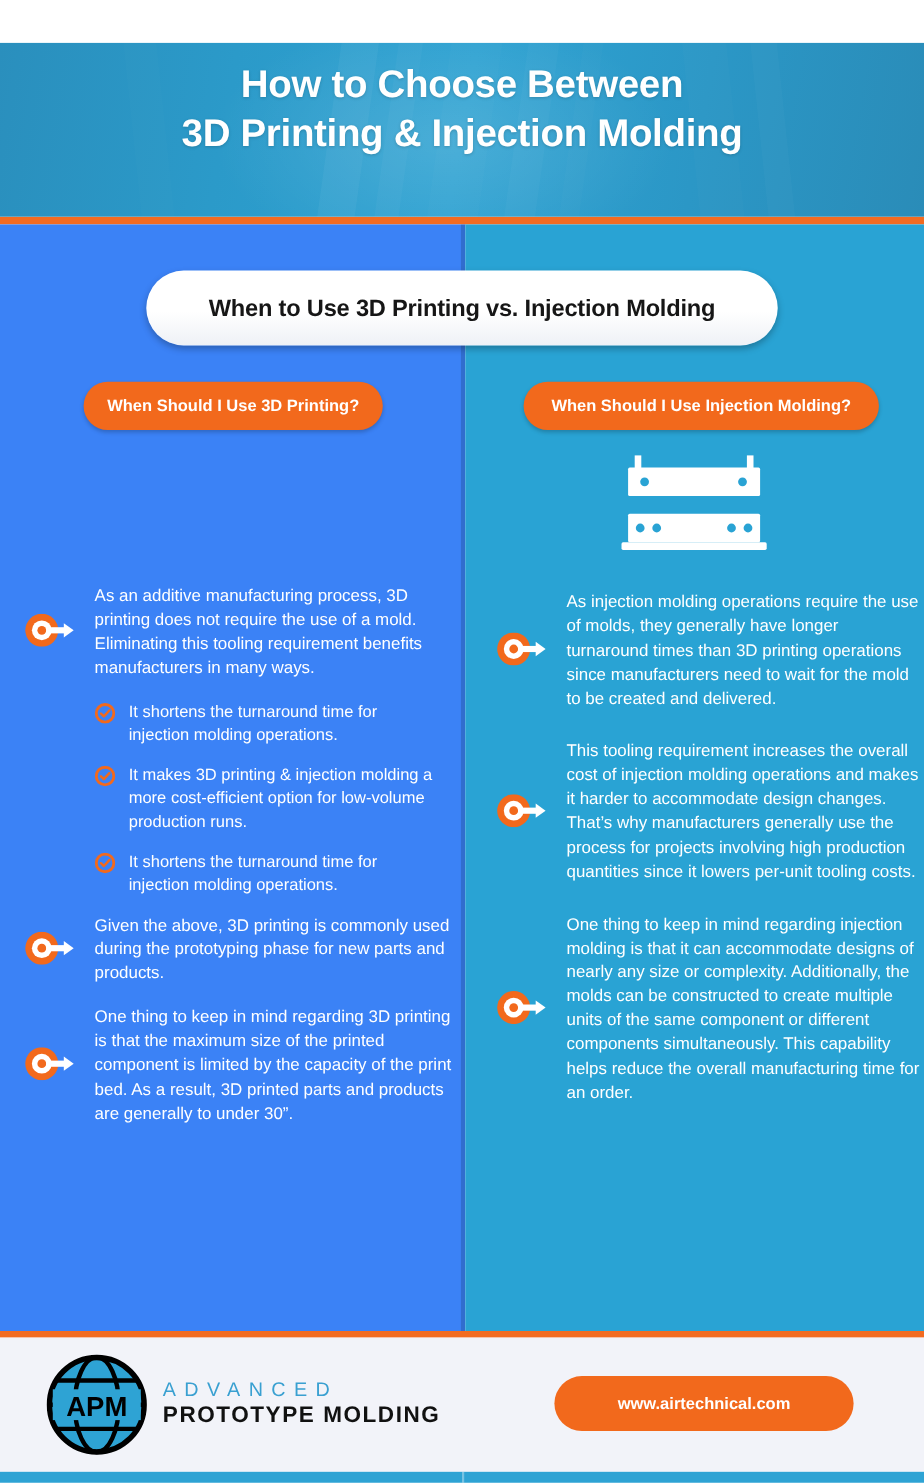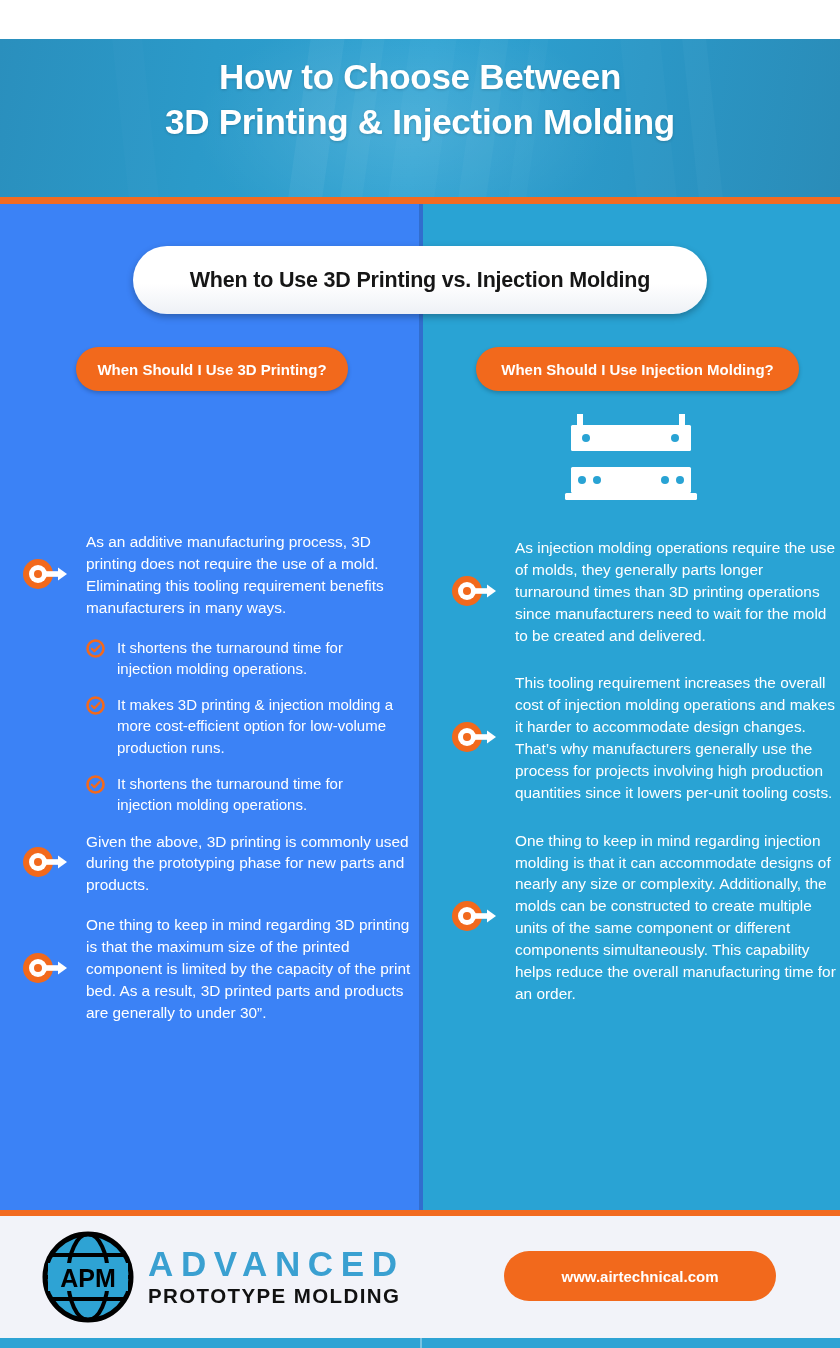--- a/index.html
+++ b/index.html
@@ -134,21 +134,21 @@
   .footer-main {
     height: 122px;
     background: #f2f3f9;
     display: flex;
     align-items: center;
     position: relative;
   }
   .logo-block { display: flex; align-items: center; margin-left: 42px; }
   .logo-text { margin-left: 14px; }
   .logo-text .lt1 {
-    color: #3aa0d1; font-weight: bold; font-size: 35px; letter-spacing: 7.6px; line-height: 1;
+    color: #3aa0d1; font-weight: normal; font-size: 18px; letter-spacing: 7.6px; line-height: 1;
   }
   .logo-text .lt2 {
     color: #111111; font-weight: bold; font-size: 20.5px; letter-spacing: 1.4px; line-height: 1.25; margin-top: 2px;
   }
   .web-btn {
     position: absolute;
     left: 504px; top: 35px;
     width: 272px; height: 50px;
     background: #f2691c;
     border-radius: 26px;
@@ -304,21 +304,21 @@
         <div class="bullet" style="margin-bottom:26px;">
           <span class="ico">
             <svg width="46" height="30" viewBox="0 0 46 30">
               <circle cx="16" cy="15" r="15" fill="#f2691c"></circle>
               <circle cx="16" cy="15" r="9" fill="#ffffff"></circle>
               <circle cx="16" cy="15" r="4" fill="#f2691c"></circle>
               <rect x="20" y="12.2" width="18" height="5.6" fill="#ffffff"></rect>
               <path d="M36 8.5 L45 15 L36 21.5 Z" fill="#ffffff"></path>
             </svg>
           </span>
-          <p>As injection molding operations require the use of molds, they generally parts longer turnaround times than 3D printing operations since manufacturers need to wait for the mold to be created and delivered.</p>
+          <p>As injection molding operations require the use of molds, they generally have longer turnaround times than 3D printing operations since manufacturers need to wait for the mold to be created and delivered.</p>
         </div>
 
         <div class="bullet" style="margin-bottom:26px;">
           <span class="ico">
             <svg width="46" height="30" viewBox="0 0 46 30">
               <circle cx="16" cy="15" r="15" fill="#f2691c"></circle>
               <circle cx="16" cy="15" r="9" fill="#ffffff"></circle>
               <circle cx="16" cy="15" r="4" fill="#f2691c"></circle>
               <rect x="20" y="12.2" width="18" height="5.6" fill="#ffffff"></rect>
               <path d="M36 8.5 L45 15 L36 21.5 Z" fill="#ffffff"></path>

